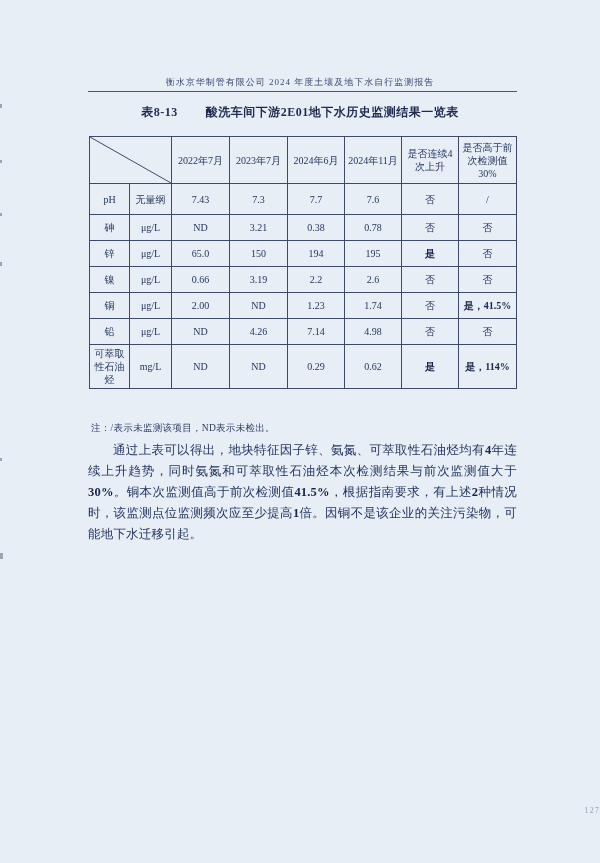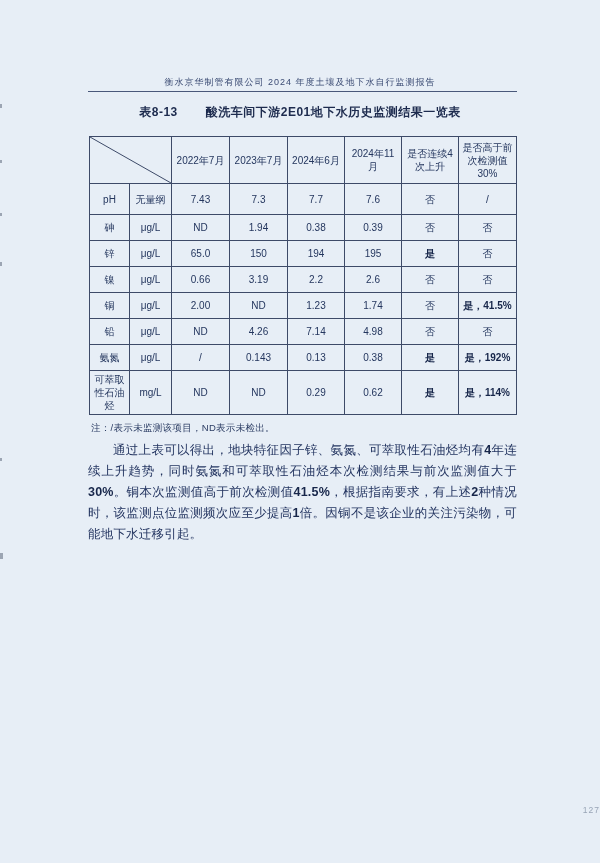--- a/index.html
+++ b/index.html
@@ -1,20 +1,20 @@
 <!DOCTYPE html>
 <html><head>
 <meta charset="utf-8">
 <style>
   html,body{margin:0;padding:0;}
   .page{
     position:relative;
     width:600px;height:863px;
     background:#e7eef6;
-    font-family:Liberation Sans, sans-serif;
+    font-family:Liberation Serif, serif;
     color:#24365e;
     overflow:hidden;
   }
   .scan-speck{position:absolute;background:rgba(45,55,80,.4);}
   .running-header{
     position:absolute;top:76px;left:0;width:100%;
     text-align:center;font-size:9px;letter-spacing:1px;color:#3c4c74;
   }
   .header-rule{
     position:absolute;top:91px;left:88px;width:429px;height:1px;
@@ -112,23 +112,23 @@
           <td class="c-val">7.3</td>
           <td class="c-val">7.7</td>
           <td class="c-val">7.6</td>
           <td class="c-val">否</td>
           <td class="c-val">/</td>
         </tr>
         <tr>
           <td class="c-name">砷</td>
           <td class="c-unit">μg/L</td>
           <td class="c-val">ND</td>
-          <td class="c-val">1.94</td>
+          <td class="c-val">3.21</td>
           <td class="c-val">0.38</td>
-          <td class="c-val">0.39</td>
+          <td class="c-val">0.78</td>
           <td class="c-val">否</td>
           <td class="c-val">否</td>
         </tr>
         <tr>
           <td class="c-name">锌</td>
           <td class="c-unit">μg/L</td>
           <td class="c-val">65.0</td>
           <td class="c-val">150</td>
           <td class="c-val">194</td>
           <td class="c-val">195</td>
@@ -159,30 +159,20 @@
           <td class="c-name">铅</td>
           <td class="c-unit">μg/L</td>
           <td class="c-val">ND</td>
           <td class="c-val">4.26</td>
           <td class="c-val">7.14</td>
           <td class="c-val">4.98</td>
           <td class="c-val">否</td>
           <td class="c-val">否</td>
         </tr>
         <tr>
-          <td class="c-name">氨氮</td>
-          <td class="c-unit">μg/L</td>
-          <td class="c-val">/</td>
-          <td class="c-val">0.143</td>
-          <td class="c-val">0.13</td>
-          <td class="c-val">0.38</td>
-          <td class="c-val b">是</td>
-          <td class="c-val b">是，192%</td>
-        </tr>
-        <tr>
           <td class="c-name">可萃取性石油烃</td>
           <td class="c-unit">mg/L</td>
           <td class="c-val">ND</td>
           <td class="c-val">ND</td>
           <td class="c-val">0.29</td>
           <td class="c-val">0.62</td>
           <td class="c-val b">是</td>
           <td class="c-val b">是，114%</td>
         </tr>
       </tbody>

